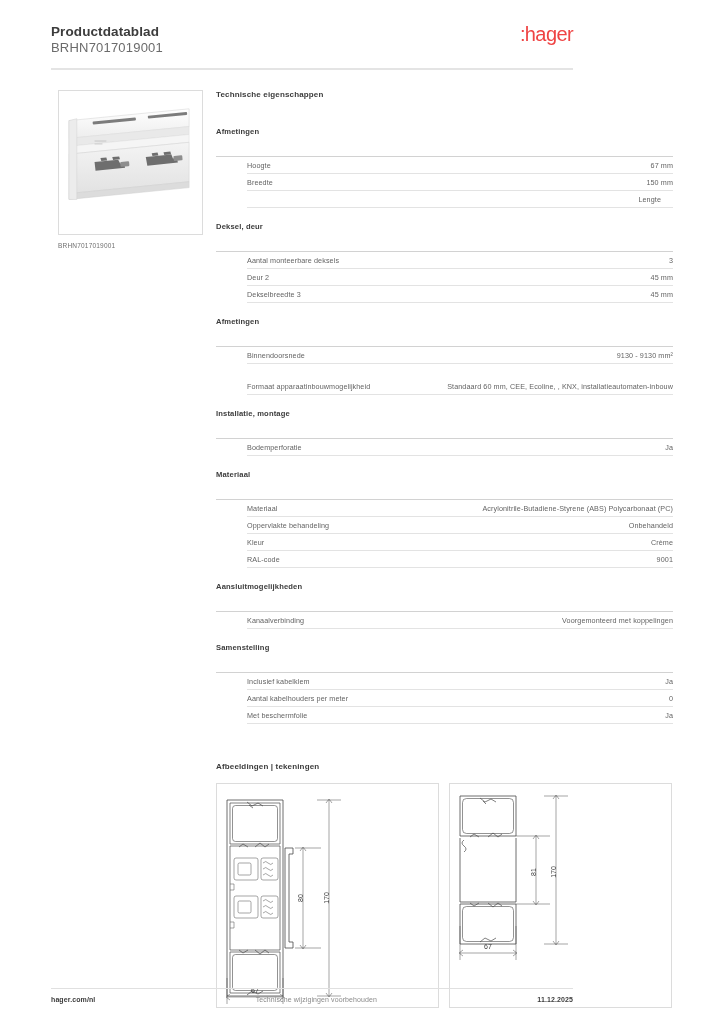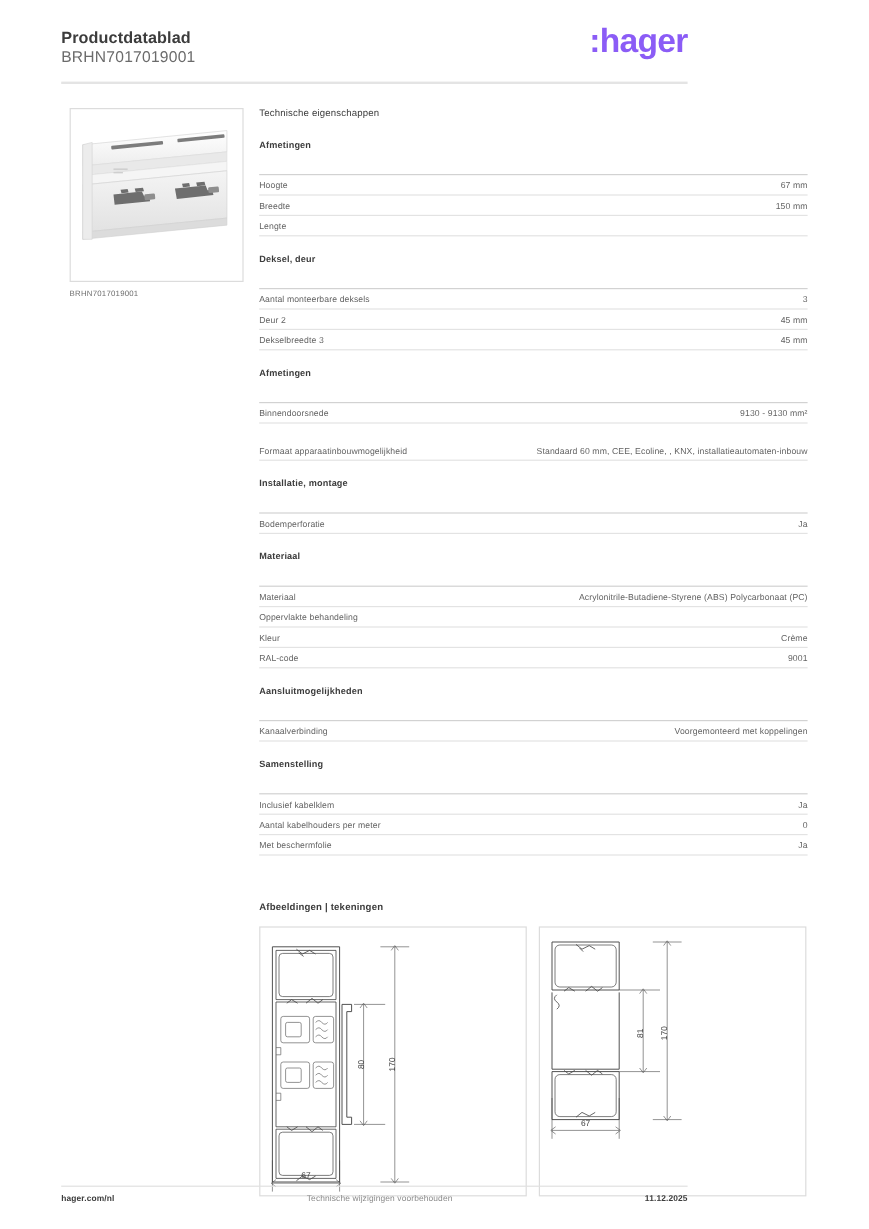--- a/index.html
+++ b/index.html
@@ -34,23 +34,23 @@
     letter-spacing: .1px;
   }
   .doc-ref {
     font-size: 13px;
     font-weight: normal;
     color: #6b6b6b;
     line-height: 16px;
     letter-spacing: .2px;
   }
   .logo {
-    font-size: 28px;
-    font-weight: bold;
-    color: #8b5cf6;
+    font-size: 20px;
+    font-weight: normal;
+    color: #ef4444;
     line-height: 24px;
     letter-spacing: -0.6px;
     margin-top: -2px;
   }
   .header-rule {
     position: absolute;
     left: 51px; right: 51px;
     top: 68px;
     height: 2px;
     background: #e4e4e4;
@@ -85,47 +85,48 @@
   }
   .prod-name {
     font-size: 8px;
     font-weight: bold;
     color: #3c3c3c;
     letter-spacing: .15px;
     margin-bottom: 26px;
   }
   .tech-head {
     font-size: 8px;
-    font-weight: normal;
+    font-weight: bold;
     color: #3c3c3c;
     letter-spacing: .15px;
-    margin-bottom: 17px;
+    margin-bottom: 28px;
   }
 
   .group { margin-bottom: 0; }
   .group-title {
     font-size: 7.6px;
     font-weight: bold;
     color: #3c3c3c;
     letter-spacing: .15px;
     padding-bottom: 20px;
     border-bottom: 1px solid #d2d2d2;
   }
   .group-spacer { height: 14px; }
 
   .row {
     display: flex;
-    justify-content: space-between;
+    justify-content: flex-end;
     align-items: flex-start;
     border-bottom: 1px solid #e3e3e3;
     padding: 3.5px 0 3px 0;
     font-size: 7.2px;
     line-height: 9.5px;
     color: #636363;
     letter-spacing: .1px;
+    margin-left: 31px;
   }
   .row .label {
     flex: 0 0 auto;
     padding-right: 12px;
     white-space: nowrap;
   }
   .row .value {
     flex: 1 1 auto;
     text-align: right;
     color: #636363;
@@ -302,20 +303,21 @@
         </div>
         <div class="group-spacer"></div>
         <div class="group">
           <div class="group-title">Materiaal</div>
           <div class="row">
             <div class="label">Materiaal</div>
             <div class="value">Acrylonitrile-Butadiene-Styrene (ABS) Polycarbonaat (PC)</div>
           </div>
           <div class="row">
             <div class="label">Oppervlakte behandeling</div>
+            <div class="value">Onbehandeld</div>
           </div>
           <div class="row">
             <div class="label">Kleur</div>
             <div class="value">Crème</div>
           </div>
           <div class="row">
             <div class="label">RAL-code</div>
             <div class="value">9001</div>
           </div>
         </div>

